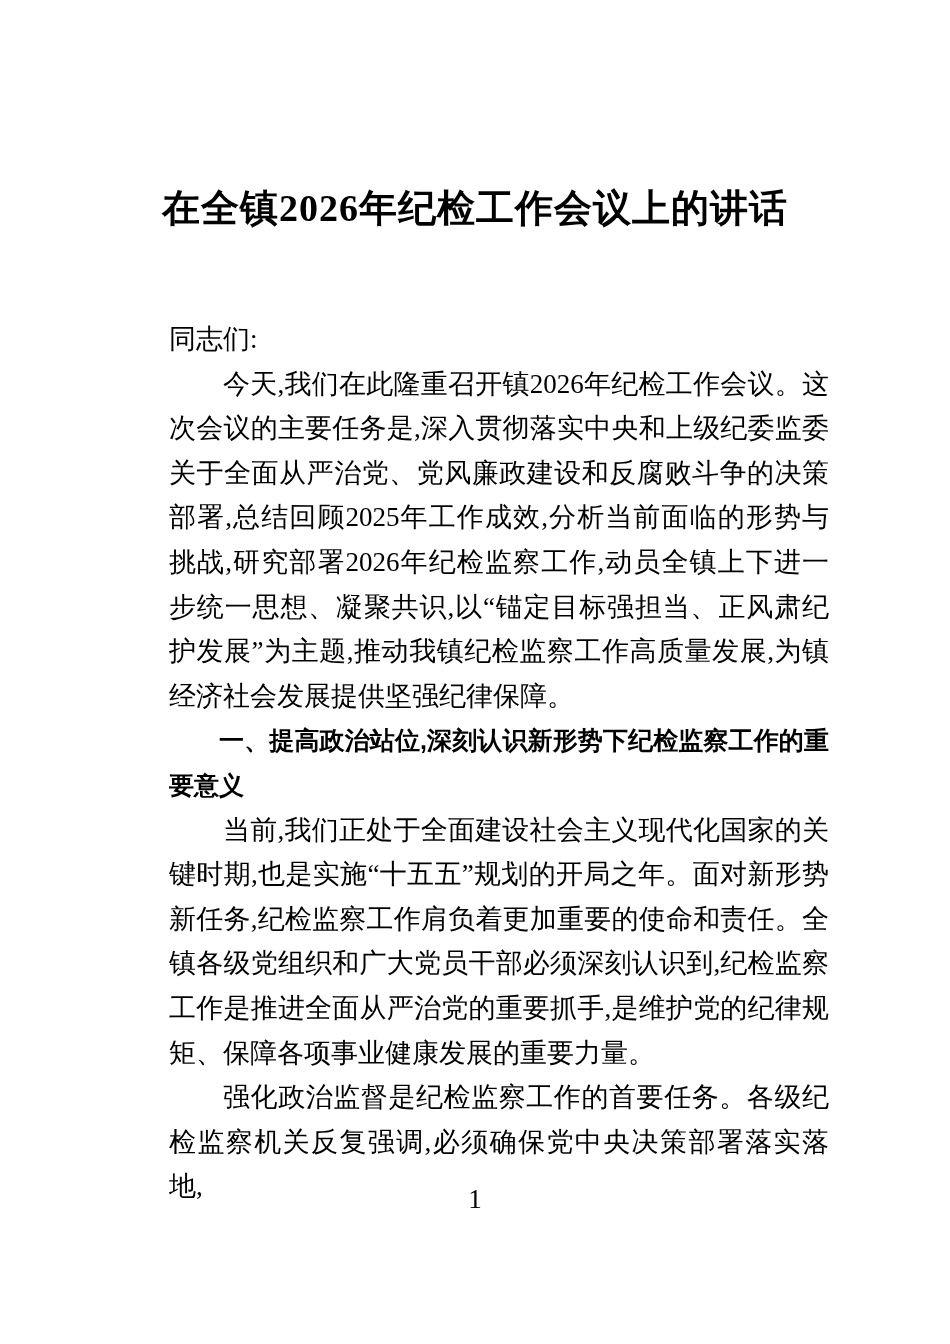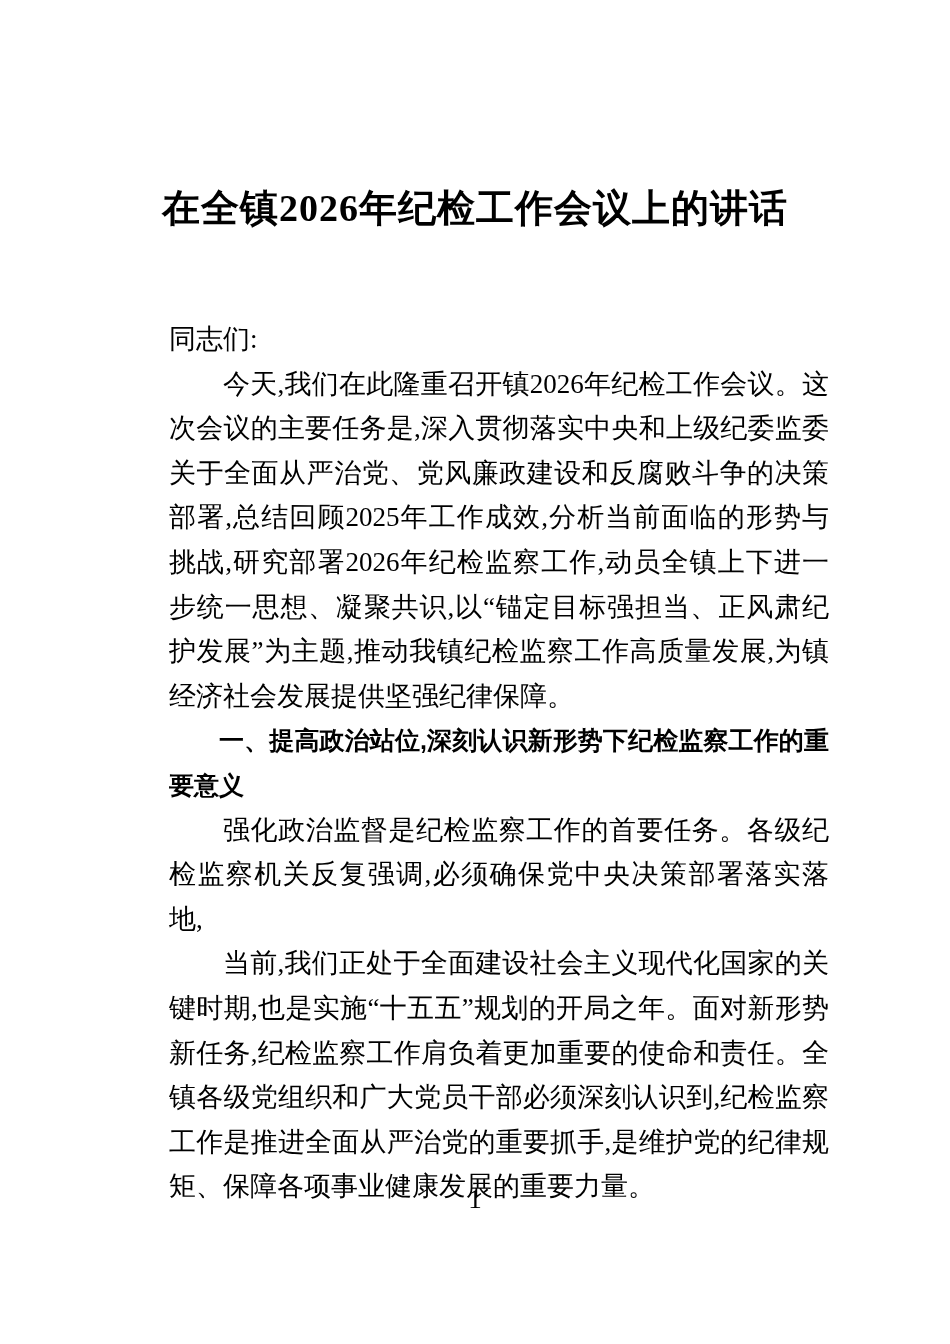--- a/index.html
+++ b/index.html
@@ -73,18 +73,18 @@
 </head>
 <body>
 
 <div class="page">
   <h1 class="doc-title">在全镇2026年纪检工作会议上的讲话</h1>
 
   <div class="doc-body">
     <p class="greeting">同志们:</p>
     <p class="para">今天,我们在此隆重召开镇2026年纪检工作会议。这次会议的主要任务是,深入贯彻落实中央和上级纪委监委关于全面从严治党、党风廉政建设和反腐败斗争的决策部署,总结回顾2025年工作成效,分析当前面临的形势与挑战,研究部署2026年纪检监察工作,动员全镇上下进一步统一思想、凝聚共识,以“锚定目标强担当、正风肃纪护发展”为主题,推动我镇纪检监察工作高质量发展,为镇经济社会发展提供坚强纪律保障。</p>
     <h2 class="section-heading">一、提高政治站位,深刻认识新形势下纪检监察工作的重要意义</h2>
+    <p class="para">当前,我们正处于全面建设社会主义现代化国家的关键时期,也是实施“十五五”规划的开局之年。面对新形势新任务,纪检监察工作肩负着更加重要的使命和责任。全镇各级党组织和广大党员干部必须深刻认识到,纪检监察工作是推进全面从严治党的重要抓手,是维护党的纪律规矩、保障各项事业健康发展的重要力量。</p>
     <p class="para">强化政治监督是纪检监察工作的首要任务。各级纪检监察机关反复强调,必须确保党中央决策部署落实落地,</p>
-    <p class="para">当前,我们正处于全面建设社会主义现代化国家的关键时期,也是实施“十五五”规划的开局之年。面对新形势新任务,纪检监察工作肩负着更加重要的使命和责任。全镇各级党组织和广大党员干部必须深刻认识到,纪检监察工作是推进全面从严治党的重要抓手,是维护党的纪律规矩、保障各项事业健康发展的重要力量。</p>
   </div>
 
   <div class="page-number">1</div>
 </div>
 
 </body></html>

